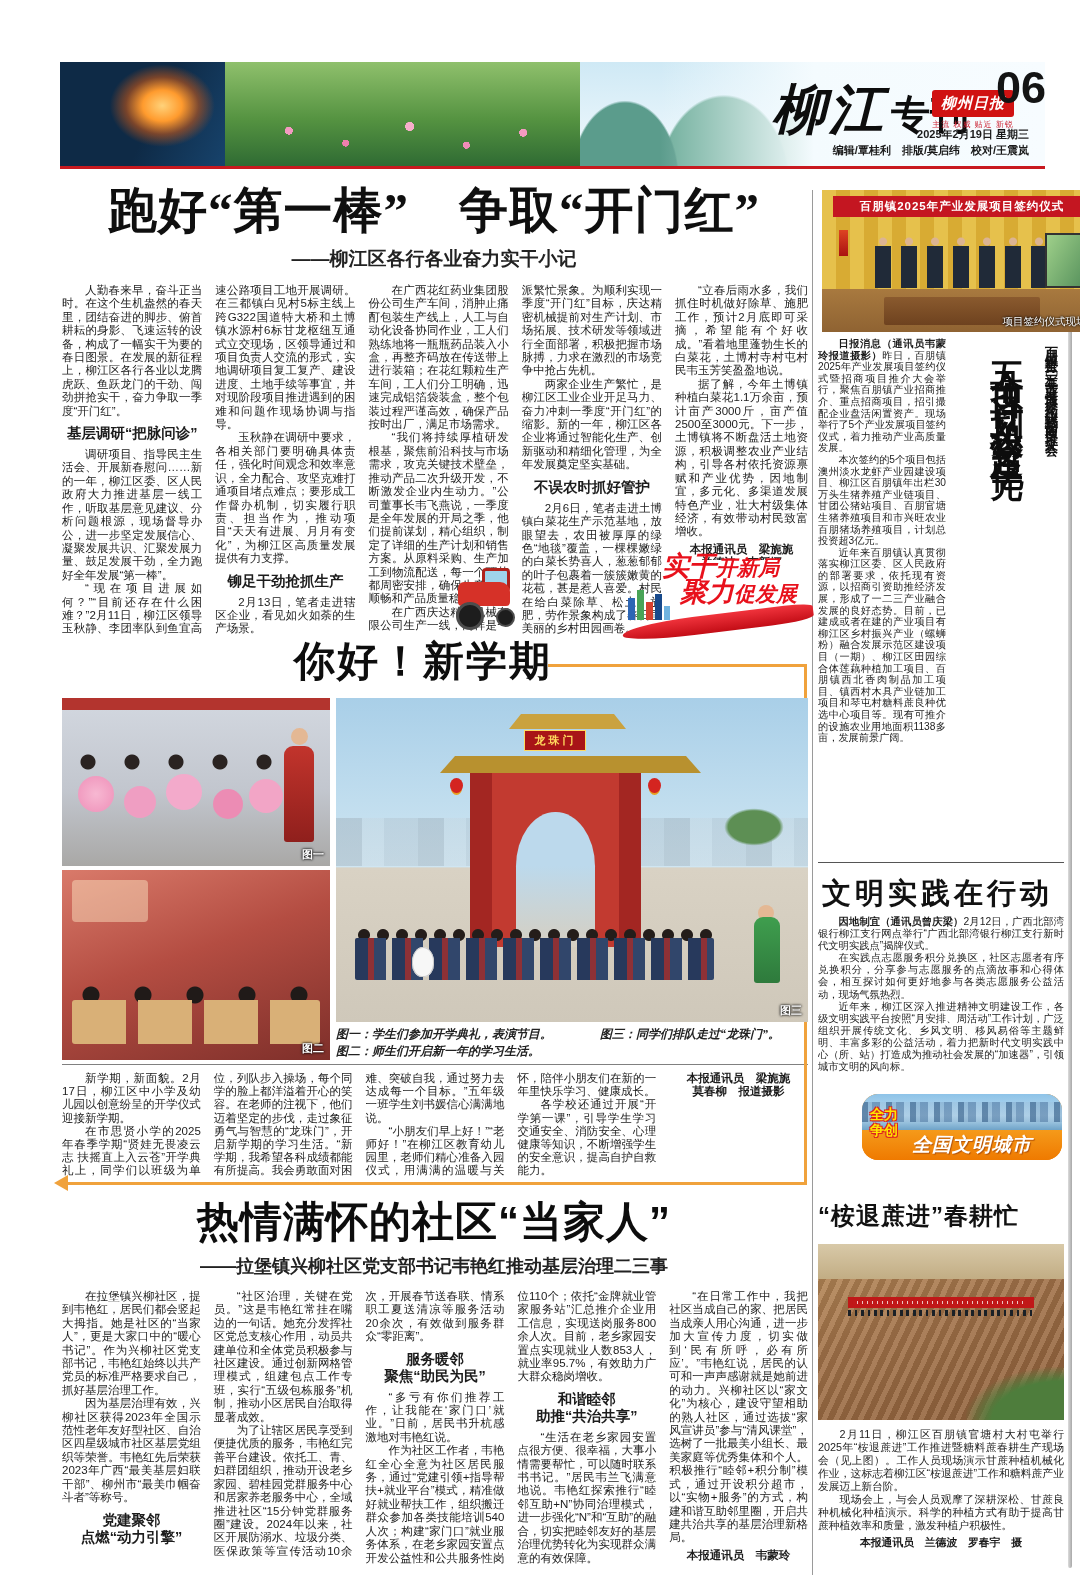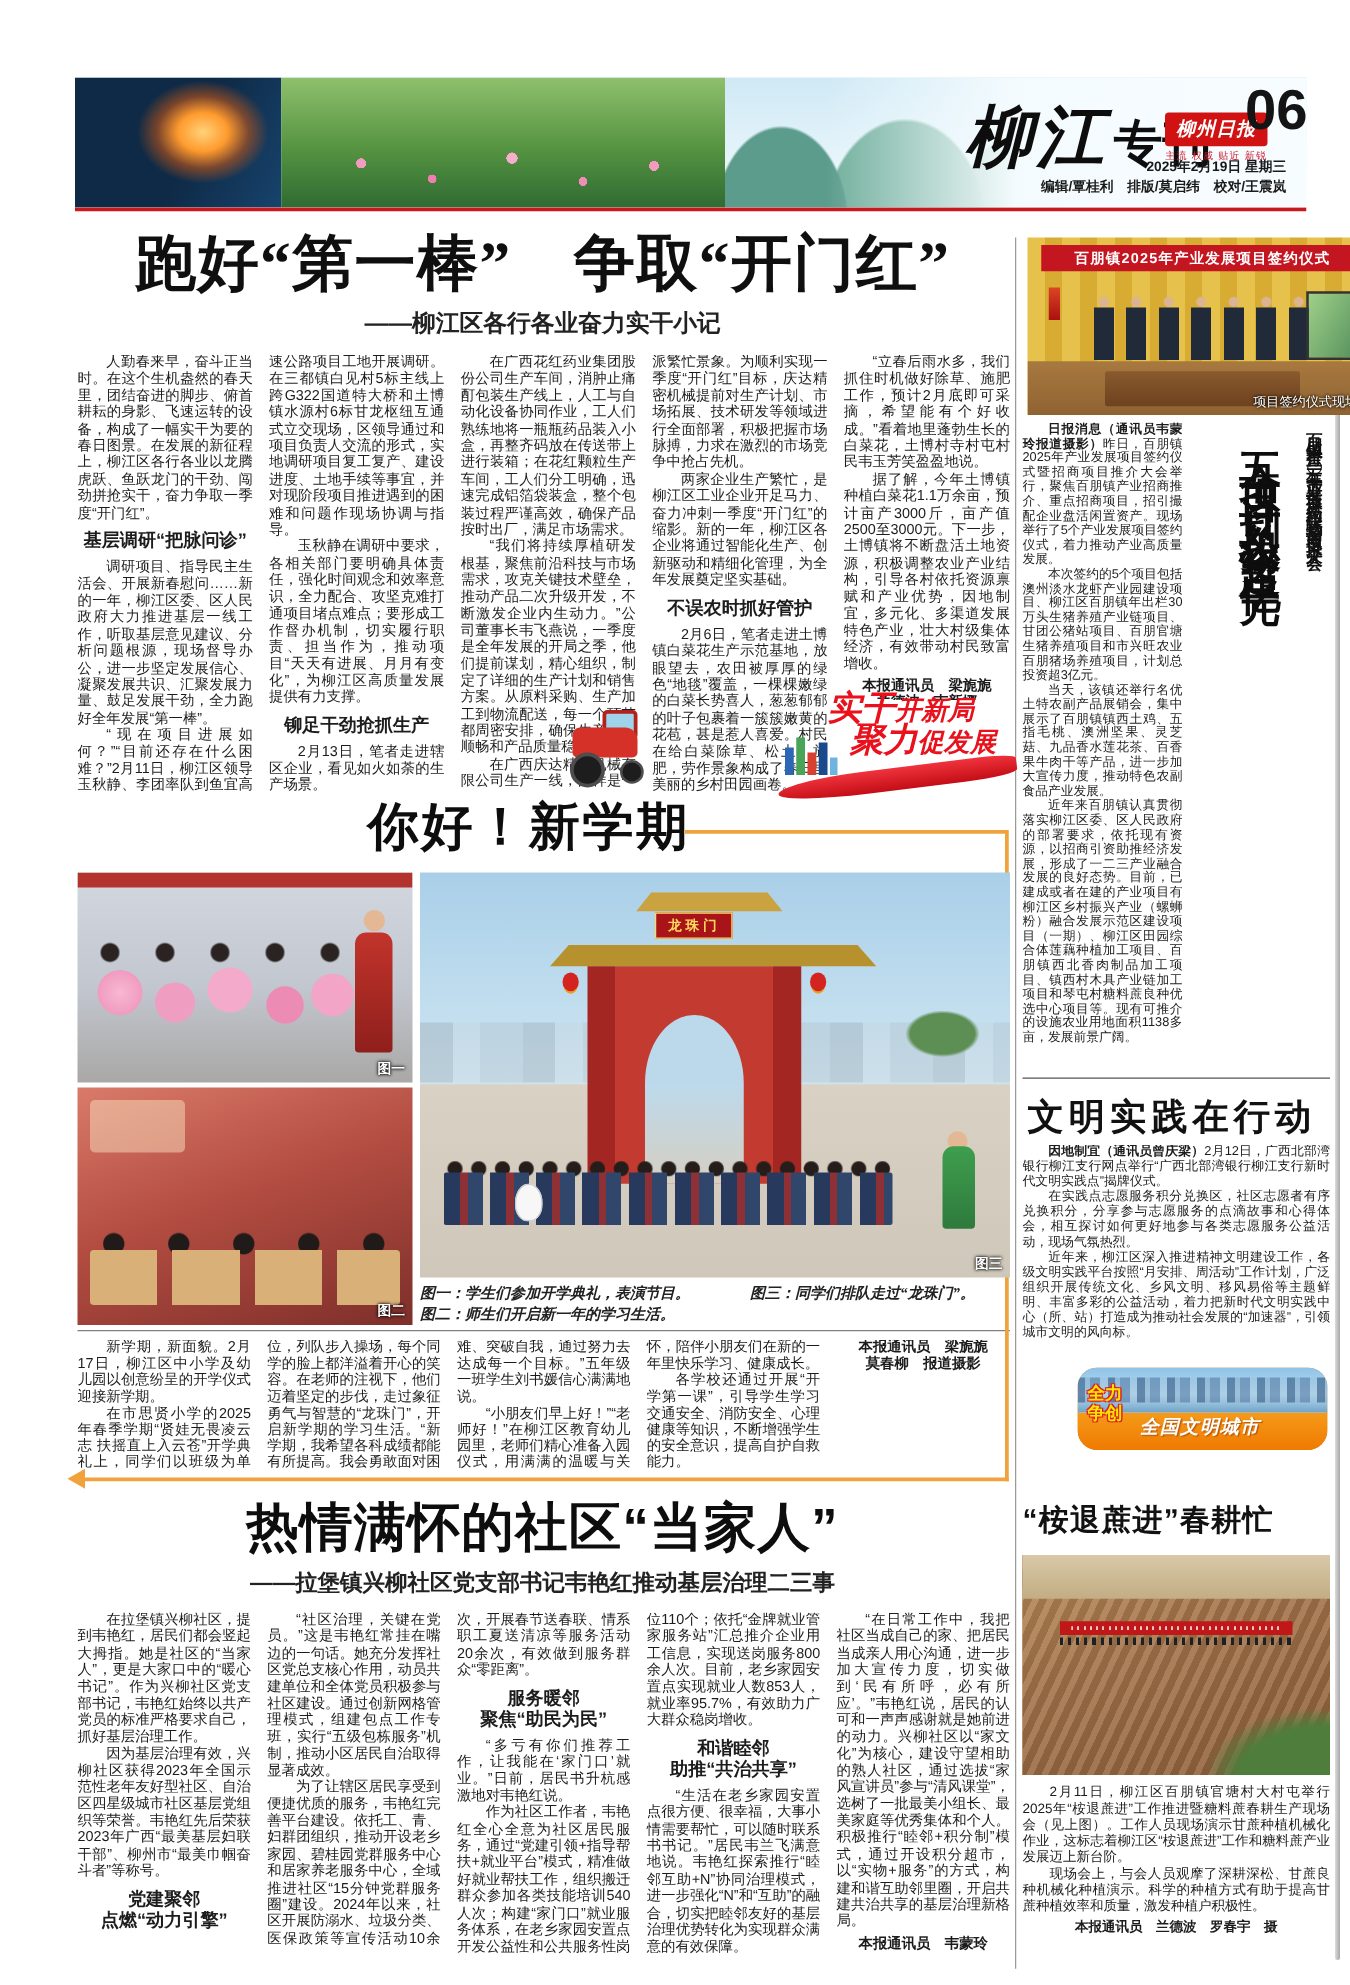--- a/index.html
+++ b/index.html
@@ -112,21 +112,21 @@
   
   .civ-hl{position:absolute;left:822px;top:874px;font-size:29px;font-weight:900;letter-spacing:4px;color:#111;}
   .civ-body{left:818px;top:916px;width:246px;height:172px;font-size:10.3px;line-height:12.1px;}
   .city-banner{position:absolute;left:862px;top:1094px;width:200px;height:66px;border-radius:16px;
                overflow:hidden;box-shadow:0 0 0 1px #e8820a inset;}
   .cb-sky{height:36px;background:linear-gradient(180deg,#8ec3e8 0%,#bcdcf0 60%,#6fa3c8 100%);position:relative;}
   .cb-bld{position:absolute;left:0;top:8px;width:100%;height:20px;opacity:.85;
      background:repeating-linear-gradient(90deg,rgba(70,110,150,.9) 0 6px,rgba(130,168,200,.6) 6px 10px,rgba(90,130,170,.8) 10px 18px,rgba(155,190,218,.5) 18px 24px);}
   .cb-orange{height:30px;background:linear-gradient(180deg,#f59a1a,#ef7a00);}
   .cb-main{position:absolute;left:50px;top:38px;color:#fff;font-weight:900;font-style:italic;
-           font-size:15px;letter-spacing:1px;text-shadow:1px 1px 1px #b3540a;}
+           font-size:19px;letter-spacing:1px;text-shadow:1px 1px 1px #b3540a;}
   .cb-badge{position:absolute;left:8px;top:12px;color:#ffe400;font-weight:900;font-size:14px;line-height:16px;
             white-space:pre-line;text-shadow:1px 1px 0 #d22,-1px 1px 0 #d22,1px -1px 0 #d22,-1px -1px 0 #d22;}
 
   
   .sug-hl{position:absolute;left:818px;top:1200px;font-size:24px;font-weight:900;letter-spacing:1px;color:#111;}
   .sug-photo{left:818px;top:1244px;width:246px;height:176px;
      background-color:#a4744a;
      background-image:repeating-linear-gradient(115deg,rgba(255,255,255,.10) 0 5px,rgba(0,0,0,.10) 5px 11px),
                       linear-gradient(160deg,#b98c59 0%,#a4744a 40%,#8e5f3a 100%);}
   .sg-road{position:absolute;top:0;width:100%;height:20%;background:linear-gradient(#d8c9a8,#c2ad84);}
@@ -283,21 +283,20 @@
       <div class="sp-heads"></div>
         <div class="sp-bodies"></div>
     </div>
     <div class="sp-screen"></div>
     <div class="sp-table"></div>
     <div class="photo-caption">项目签约仪式现场。</div>
   </div>
   <div class="newscol sidebar-body">
       <p class="bp"><b>日报消息（通讯员韦蒙玲报道摄影）</b>昨日，百朋镇2025年产业发展项目签约仪式暨招商项目推介大会举行，聚焦百朋镇产业招商推介、重点招商项目，招引撮配企业盘活闲置资产。现场举行了5个产业发展项目签约仪式，着力推动产业高质量发展。</p>
       <p class="bp">本次签约的5个项目包括澳州淡水龙虾产业园建设项目、柳江区百朋镇年出栏30万头生猪养殖产业链项目、甘团公猪站项目、百朋官塘生猪养殖项目和市兴旺农业百朋猪场养殖项目，计划总投资超3亿元。</p>
-      <p class="bp">当天，该镇还举行名优土特农副产品展销会，集中展示了百朋镇镇西土鸡、五指毛桃、澳洲坚果、灵芝菇、九品香水莲花茶、百香果牛肉干等产品，进一步加大宣传力度，推动特色农副食品产业发展。</p>
       <p class="bp">近年来百朋镇认真贯彻落实柳江区委、区人民政府的部署要求，依托现有资源，以招商引资助推经济发展，形成了一二三产业融合发展的良好态势。目前，已建成或者在建的产业项目有柳江区乡村振兴产业（螺蛳粉）融合发展示范区建设项目（一期）、柳江区田园综合体莲藕种植加工项目、百朋镇西北香肉制品加工项目、镇西村木具产业链加工项目和琴屯村糖料蔗良种优选中心项目等。现有可推介的设施农业用地面积1138多亩，发展前景广阔。</p>
     </div>
   <div class="v-wrap">
     <div class="v-kicker">百朋镇举行二〇二五年产业发展项目签约仪式暨招商项目推介大会</div>
     <div class="v-main">五个项目计划总投资超三亿元</div>
   </div>
 
   <div class="civ-hl">文明实践在行动</div>
   <div class="newscol civ-body">
       <p class="bp"><b>因地制宜（通讯员曾庆梁）</b>2月12日，广西北部湾银行柳江支行网点举行“广西北部湾银行柳江支行新时代文明实践点”揭牌仪式。</p>

